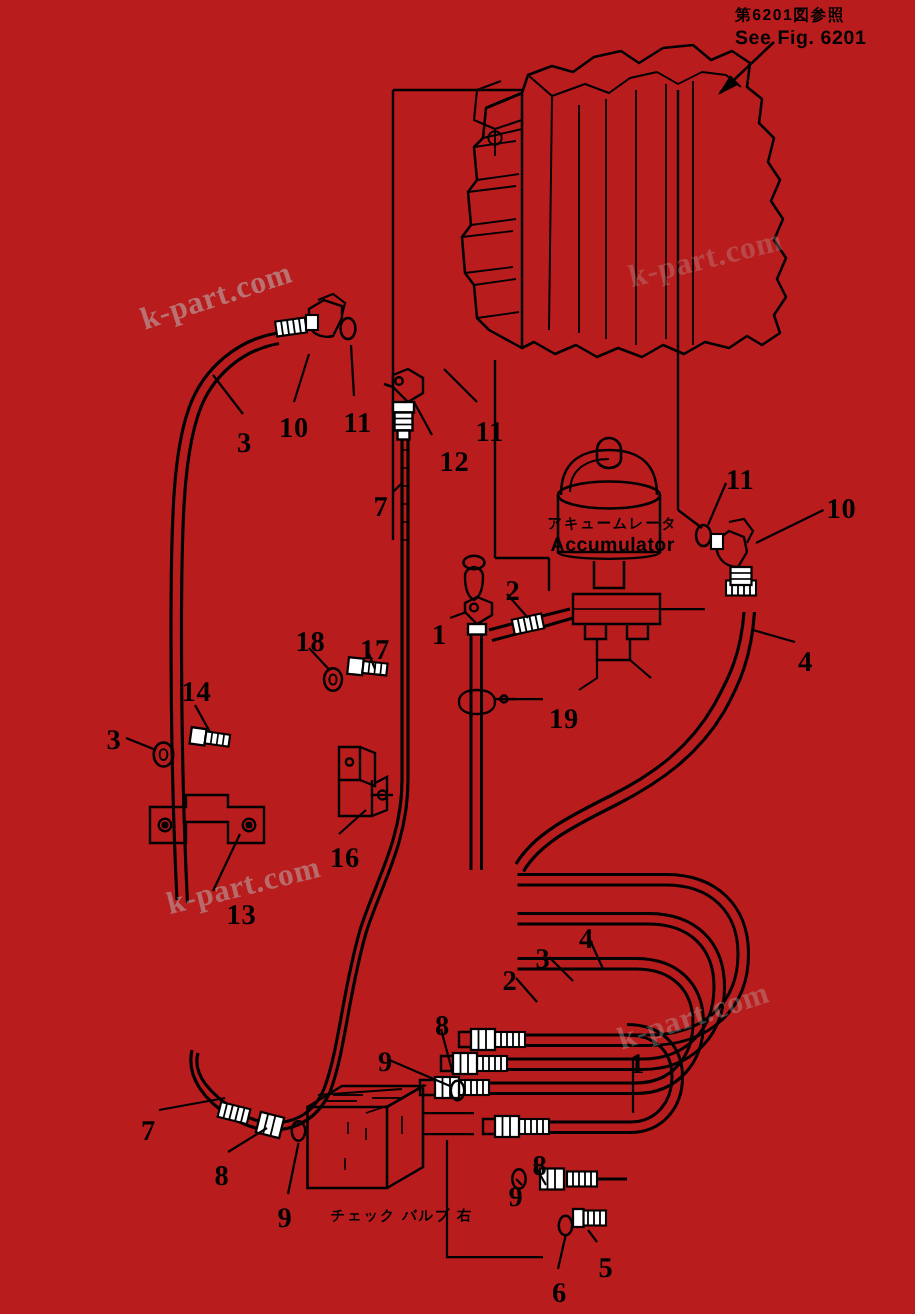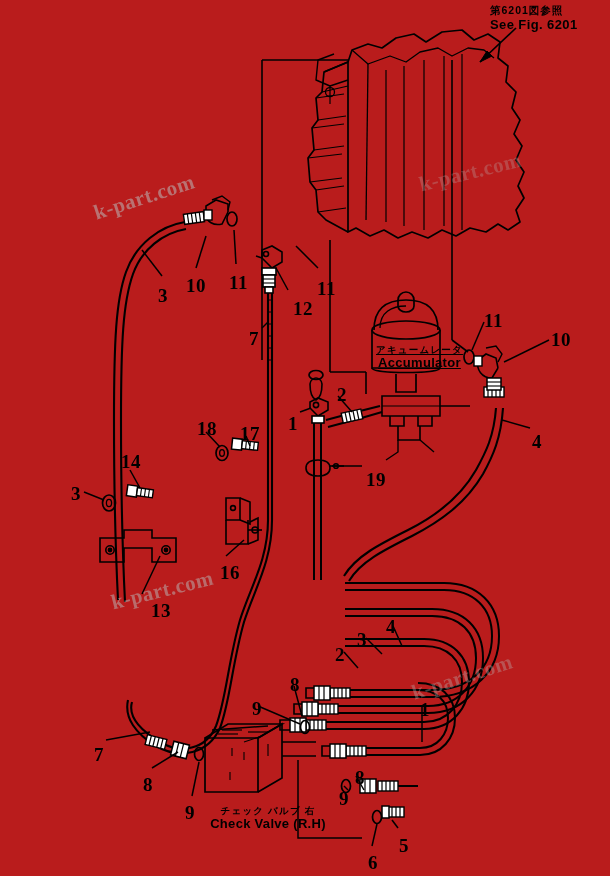--- a/index.html
+++ b/index.html
@@ -473,28 +473,27 @@
       <line x1="372" y1="846" x2="377" y2="824"></line>
 
       <path d="M298,760 L298,838 L362,838"></path>
       <path d="M212,730 L268,726"></path>
     </g>
   </svg>
 
   <div class="hdr hdr-jp" style="left:490px; top:4px;">第6201図参照</div>
   <div class="hdr hdr-en" style="left:490px; top:18px;">See Fig. 6201</div>
 
-  <div class="cmplabel" style="left:376px; top:345px;text-decoration:underline;">
+  <div class="cmplabel" style="left:365px; top:345px;">
     <span class="jp">アキュームレータ</span>
     <span class="en">Accumulator</span>
   </div>
 
   <div class="cmplabel" style="left:193px; top:806px; width:150px;">
     <span class="jp">チェック バルブ 右</span>
-    <span class="en">Check Valve (R.H)</span>
   </div>
 
   <div id="callout-layer">
       <div class="callout" style="left: 158px; top: 286px;">3</div>
       <div class="callout" style="left: 186px; top: 276px;">10</div>
       <div class="callout" style="left: 229px; top: 273px;">11</div>
       <div class="callout" style="left: 317px; top: 279px;">11</div>
       <div class="callout" style="left: 293px; top: 299px;">12</div>
       <div class="callout" style="left: 249px; top: 329px;">7</div>
       <div class="callout" style="left: 484px; top: 311px;">11</div>

